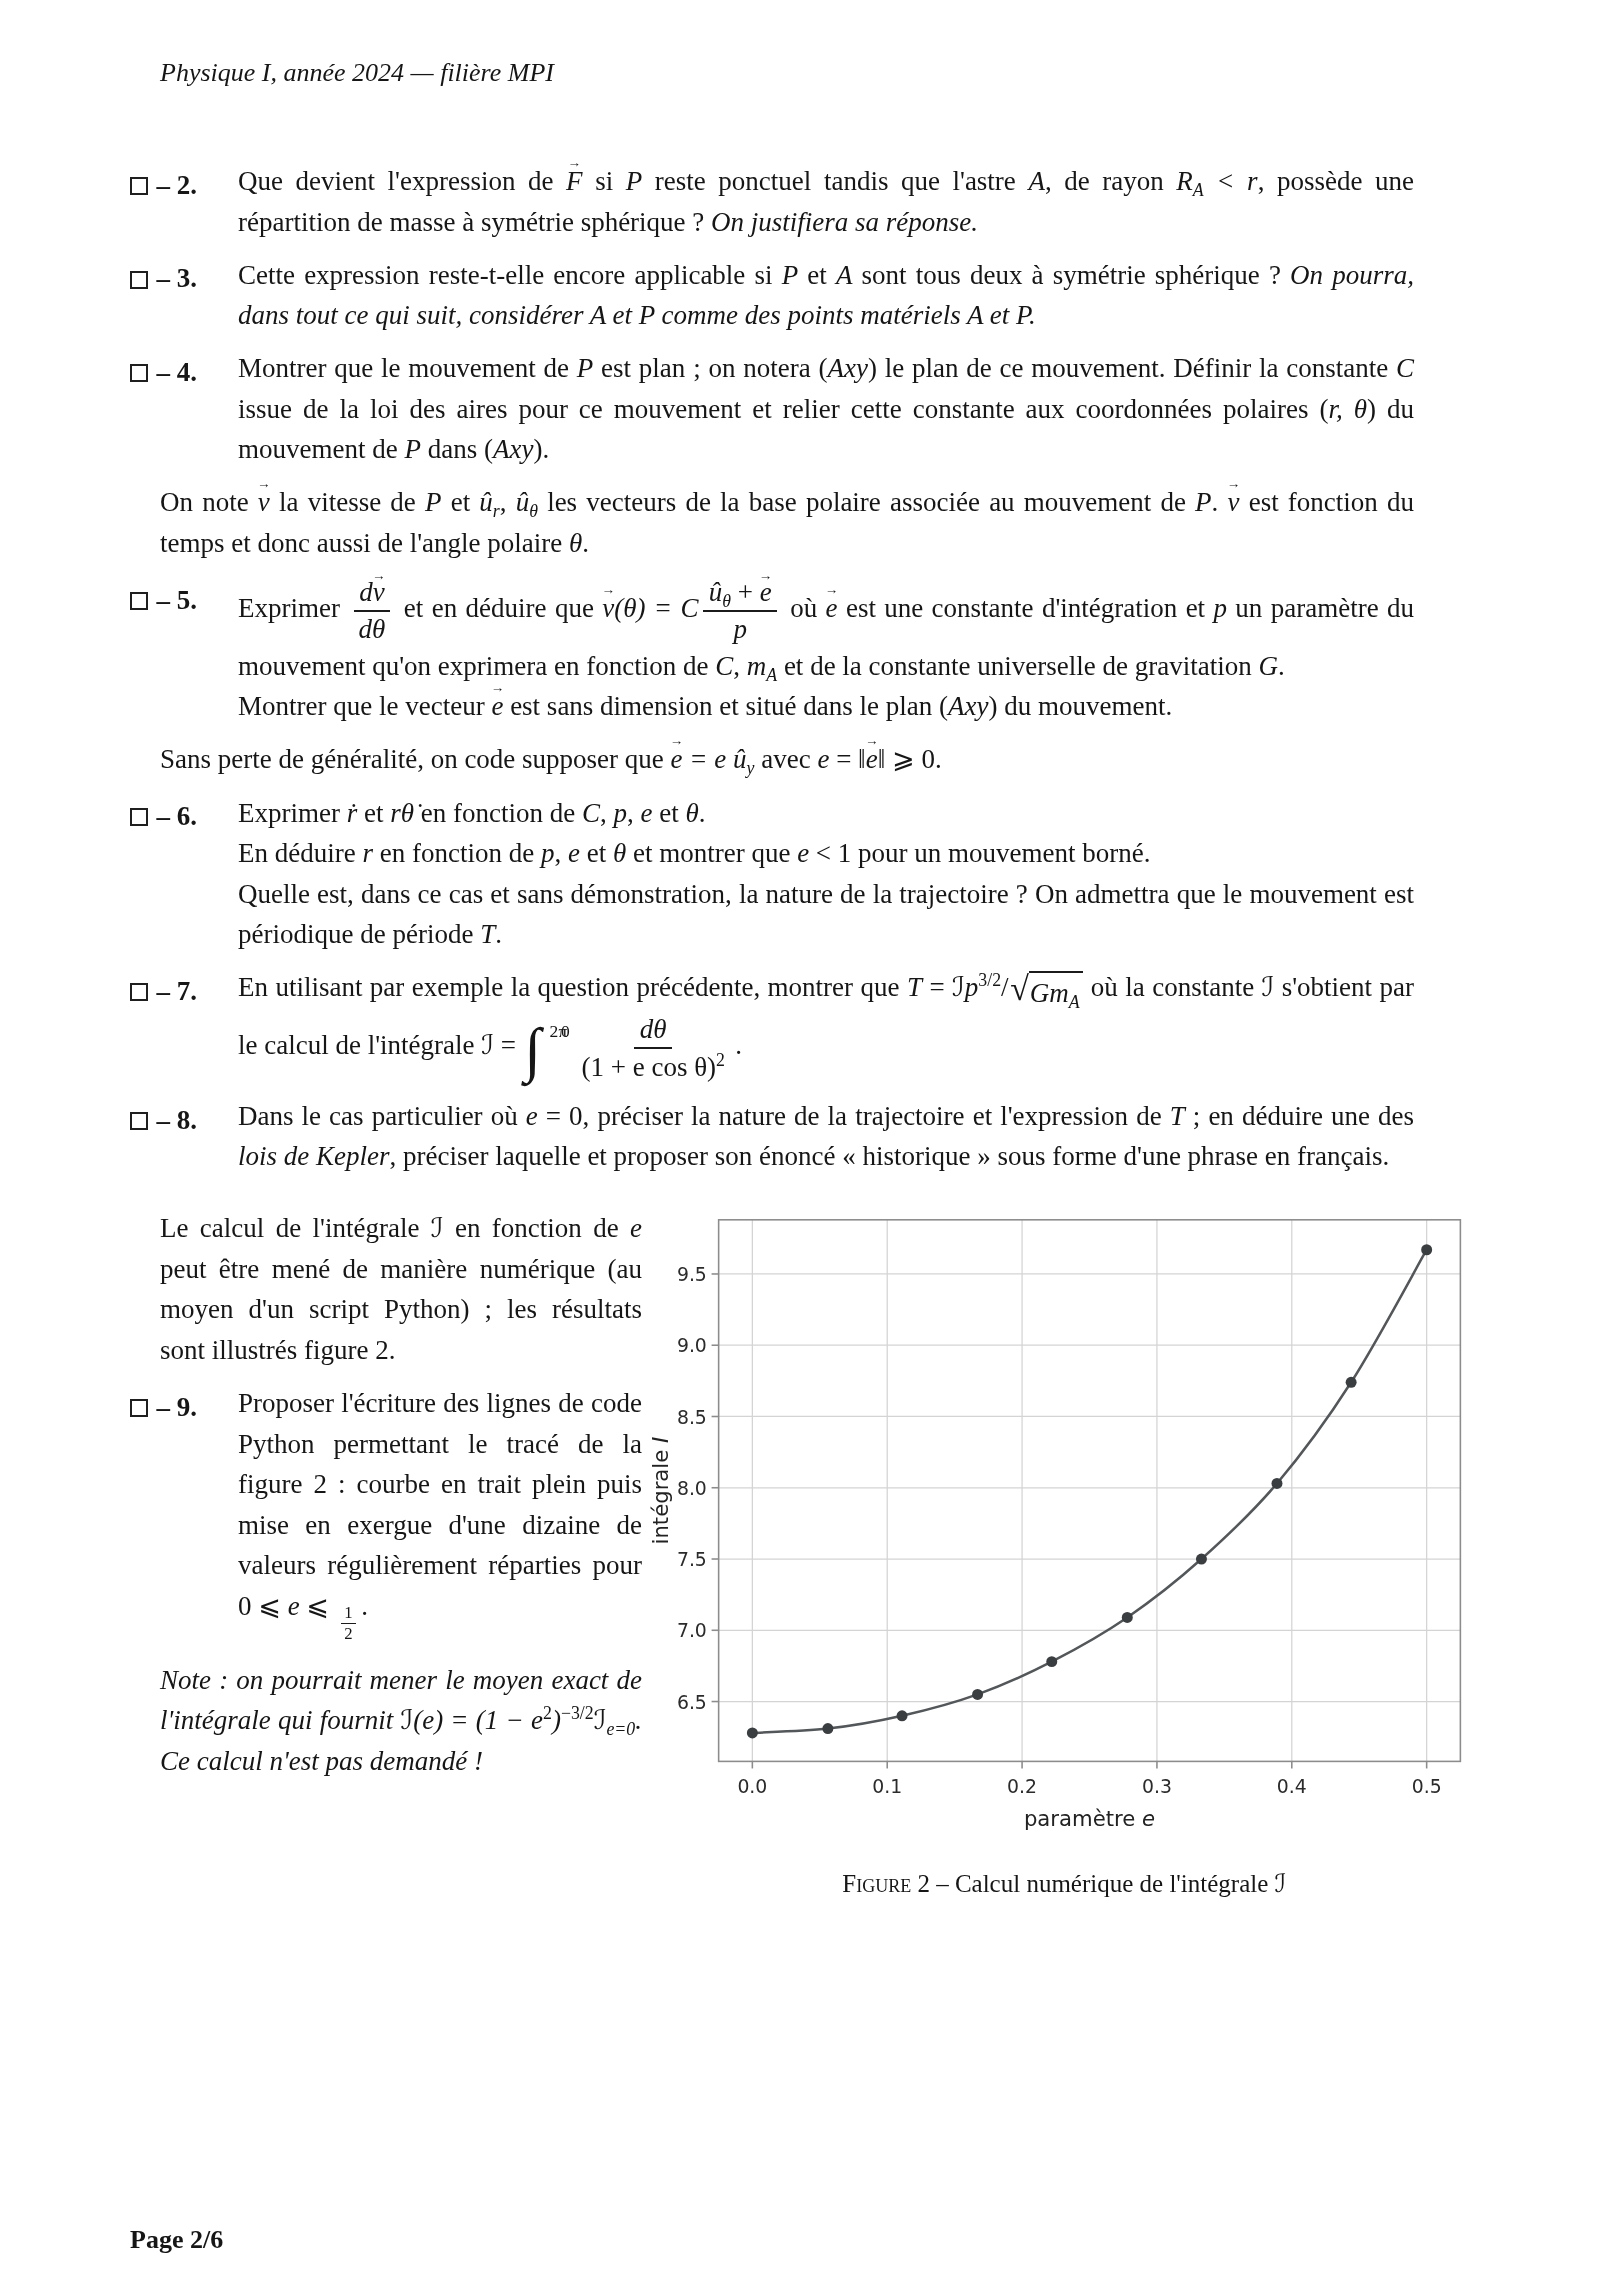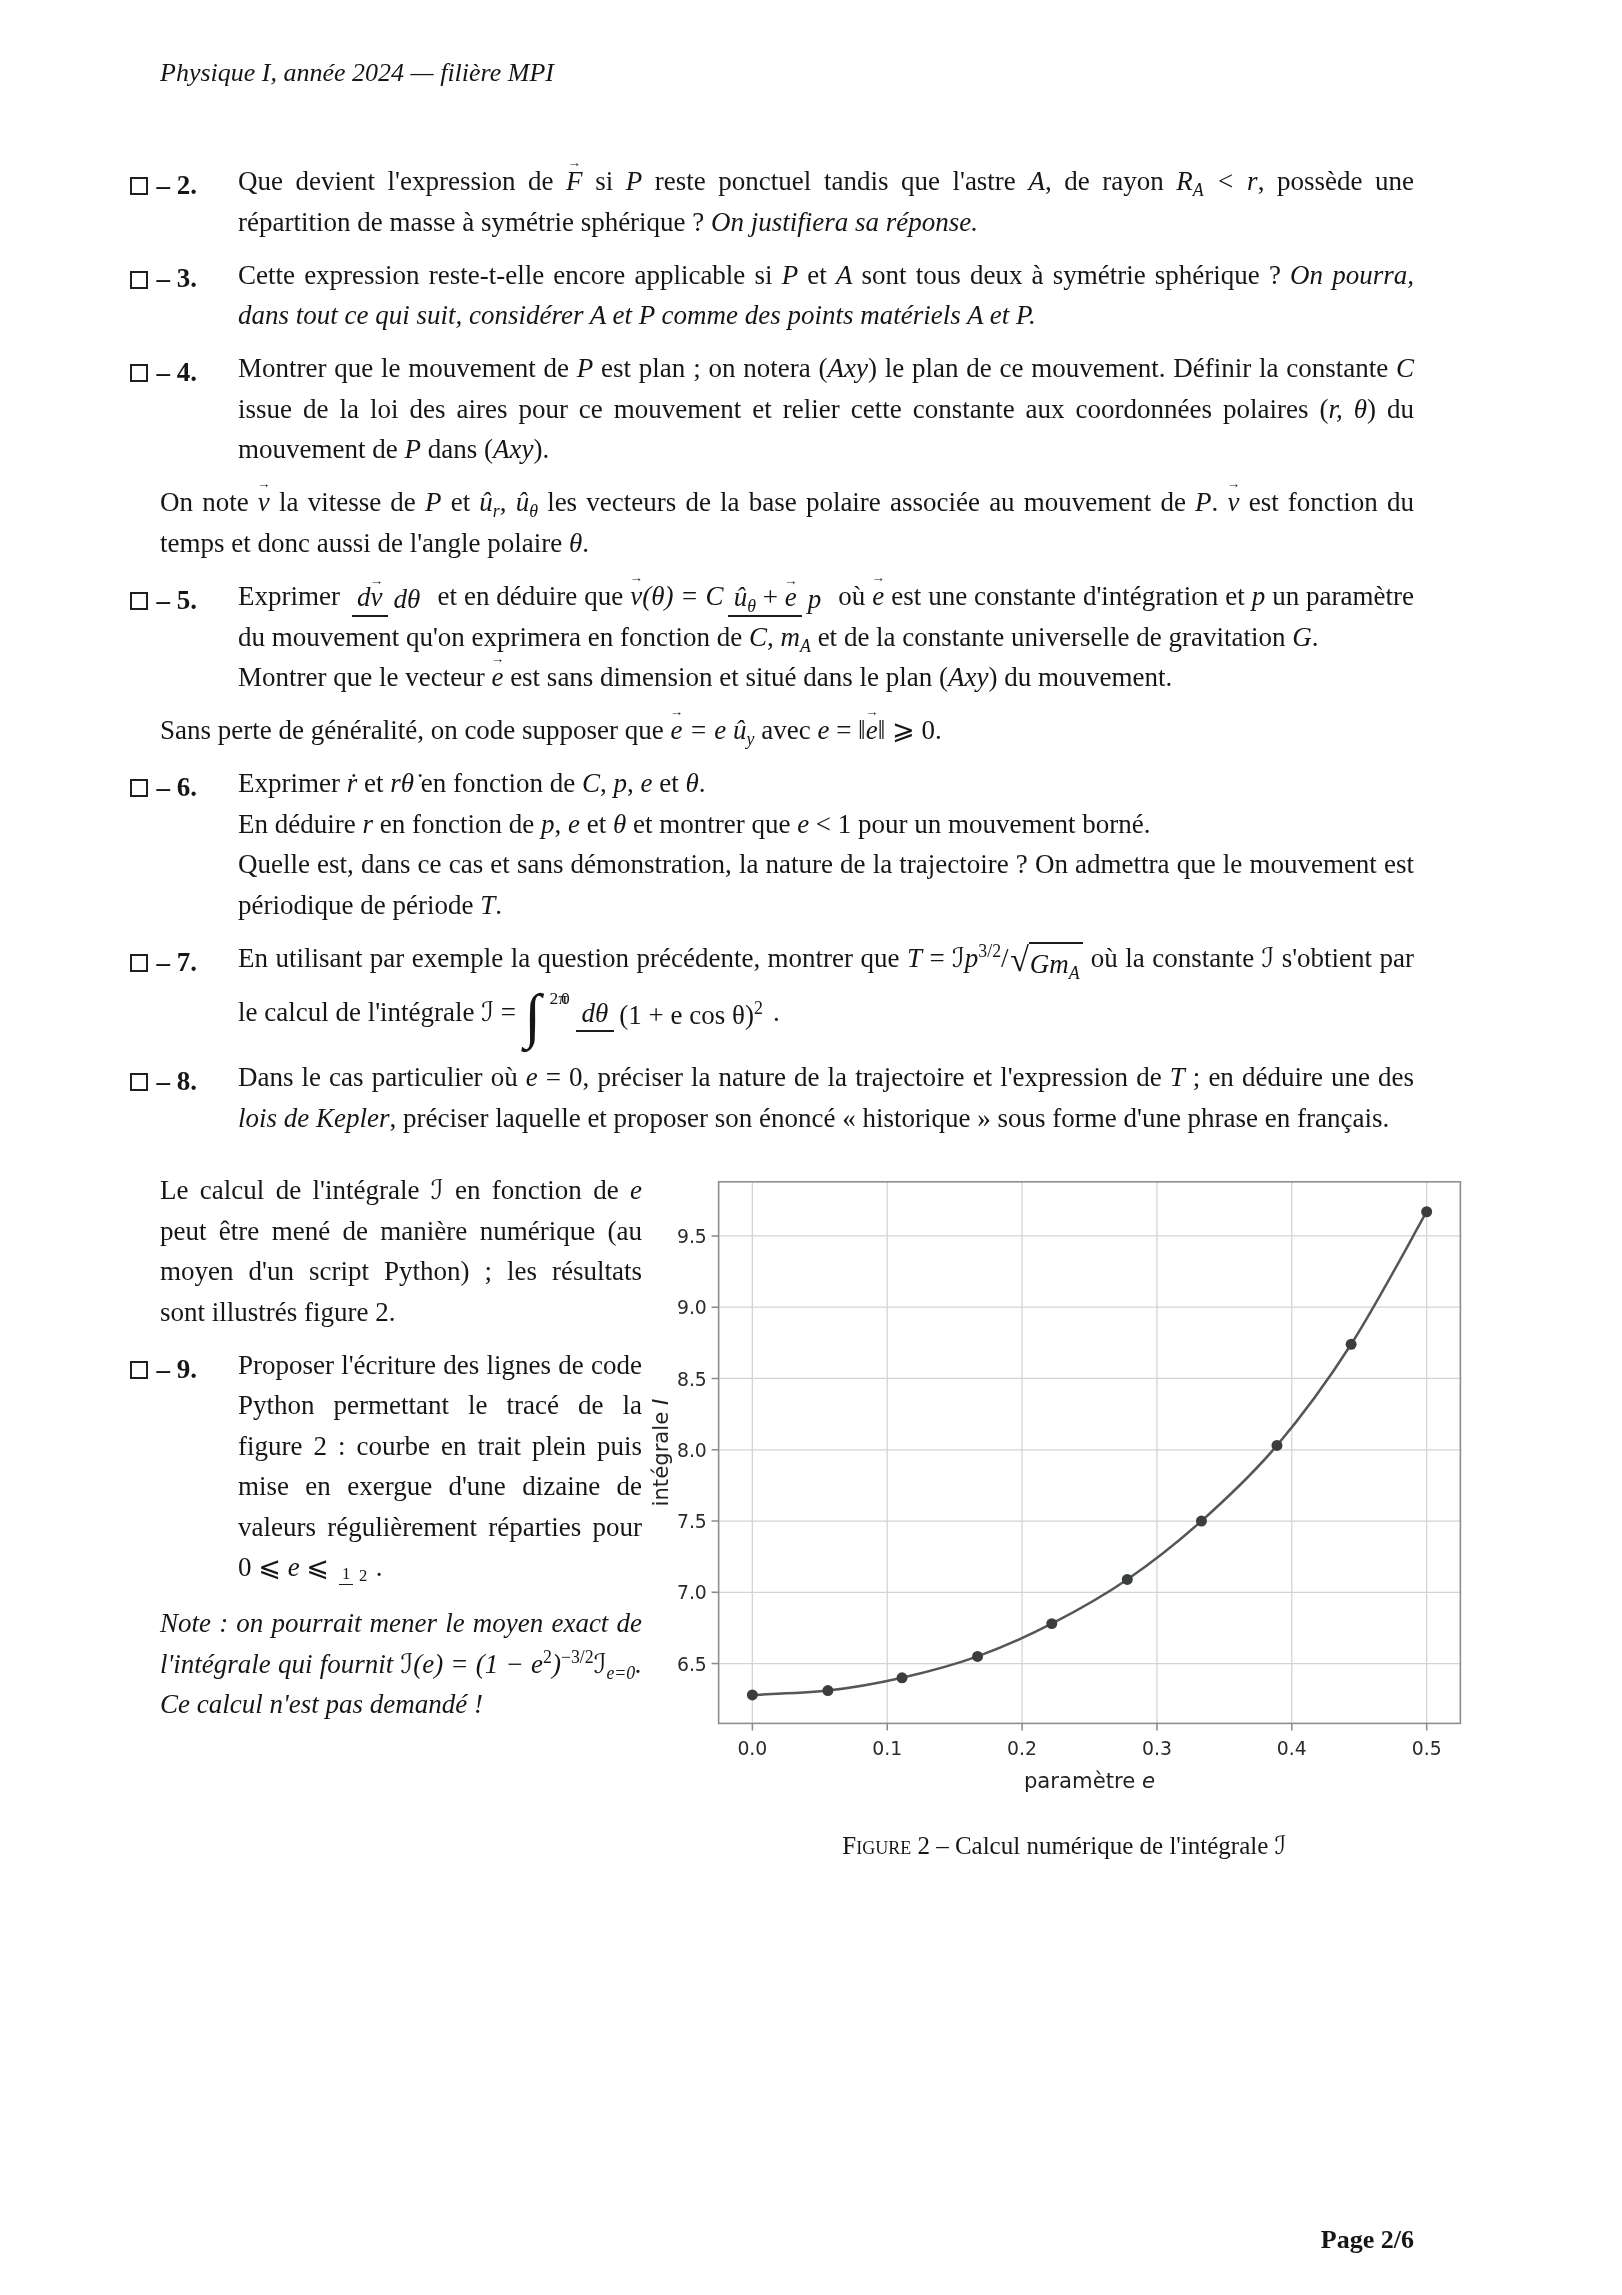--- a/index.html
+++ b/index.html
@@ -18,41 +18,41 @@
   .qlabel{font-weight:bold}
   .qbody{margin-left:108px;text-align:justify}
   .para{margin-left:30px;text-align:justify;margin-bottom:12.6px}
   .it{font-style:italic}
   .cal{font-style:italic}
   .scr{font-family:"DejaVu Serif","DejaVu Sans",serif}
   sub.m{font-size:66%;font-style:italic;line-height:0}
   sup.m{font-size:66%;font-style:normal;line-height:0}
   .vec{font-style:italic;display:inline-block;position:relative}
   .vec::after{content:"→";position:absolute;left:50%;transform:translateX(-50%);top:-0.60em;font-size:0.5em;font-style:normal}
-  .frac{display:inline-flex;flex-direction:row;align-items:center;text-align:center;vertical-align:middle;margin:0 4.7px;line-height:1.2}
+  .frac{display:inline-flex;flex-direction:column;align-items:center;text-align:center;vertical-align:middle;margin:0 4.7px;line-height:1.2}
   .fnum{display:block;border-bottom:2px solid #1b1b1b;padding:0 5.5px 1.6px}
   .fden{display:block;padding:1.6px 5.5px 0}
   .frac.small{font-size:62%;vertical-align:-3.1px;line-height:1.1;margin:0 3.1px}
   .frac.small .fnum{border-bottom-width:1.6px;padding:0 3.1px 0.8px}
   .intwrap{display:inline-flex;align-items:center;vertical-align:middle;margin:0 1.6px}
   .intsign{font-size:225%;line-height:1;transform:translateY(2.4px)}
   .intlims{display:flex;flex-direction:row;justify-content:space-between;height:50px;font-size:65%;line-height:1;margin-left:2.4px}
   .ulim{transform:translateX(6.3px)}
   .sqrt{display:inline-flex;vertical-align:-3.9px;margin-left:1.6px}
   .rad{font-size:126%;line-height:1.1}
   .radicand{border-top:2px solid #1b1b1b;padding:0 3.9px 0 0.8px;margin-top:0.8px}
   .section{margin:33px 0 23.6px 30px;font-size:33px;font-weight:bold;display:flex;line-height:1.25}
   .secnum{margin-right:58px}
   .bottom{display:flex;align-items:flex-start;margin-top:19px}
   .leftcol{width:512px;flex:none}
   .rightcol{flex:1;display:flex;flex-direction:column;align-items:center;padding-left:6.3px}
   .note{margin-left:30px;font-style:italic;text-align:justify;margin-top:15.7px}
   .caption{margin-top:17.3px;font-size:25px;text-align:center}
   .sc{font-variant:small-caps}
-  .footer{margin-top:auto;text-align:right;font-weight:bold;font-size:26px;padding-bottom:4.7px}
+  .footer{margin-top:auto;text-align:left;font-weight:bold;font-size:26px;padding-bottom:4.7px}
   .ticklab{font-family:"DejaVu Sans",sans-serif;font-size:24px;fill:#2b2b2b}
   .axlab{font-family:"DejaVu Sans",sans-serif;font-size:27px;fill:#222222}
 </style>
 </head>
 <body>
 
 <div class="page">
 
   <div class="header"><span>Physique I, année 2024 — filière MPI</span></div>
 

